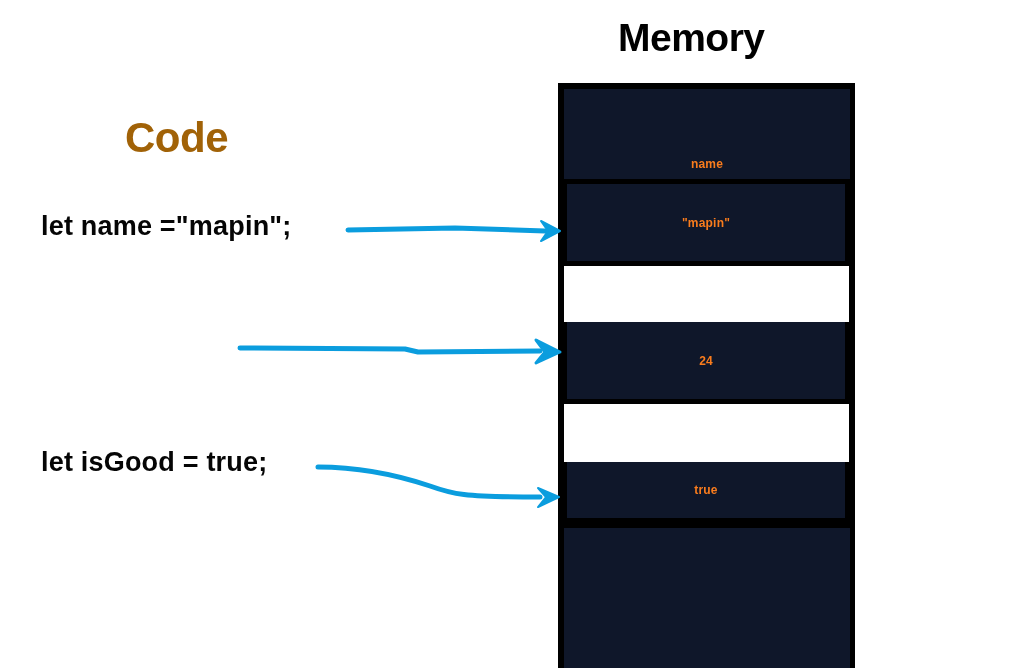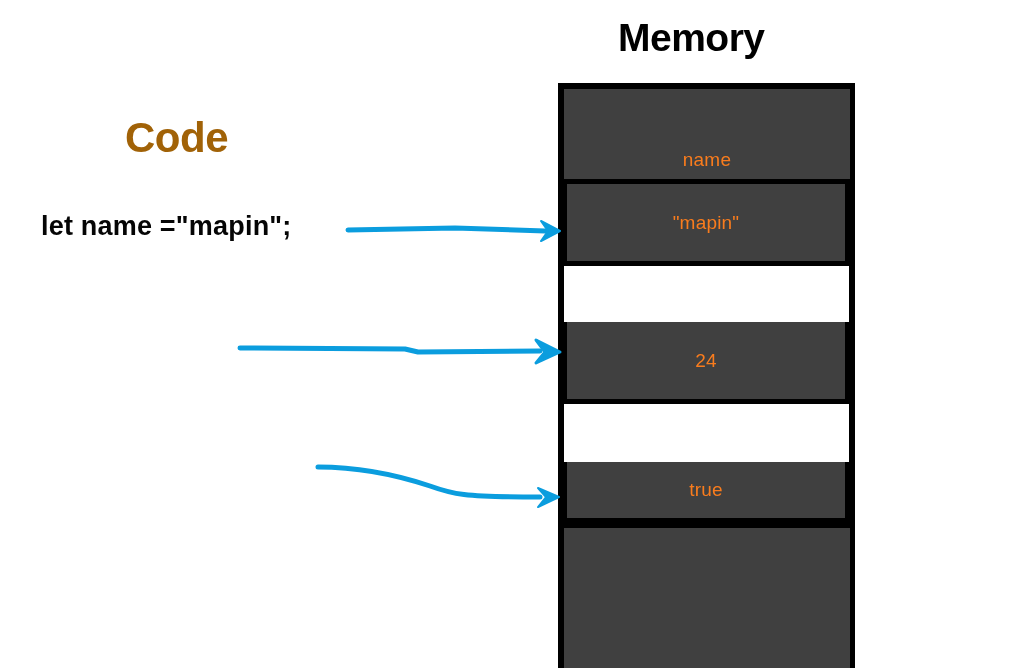--- a/index.html
+++ b/index.html
@@ -64,27 +64,27 @@
     border: 6px solid #000000;
     border-bottom: none;
     box-sizing: border-box;
     background: #ffffff;
   }
 
   
   .mem-cell {
     position: absolute;
     box-sizing: border-box;
-    background: #404040;
+    background: #0f172a;
     display: flex;
     align-items: center;
     justify-content: center;
     color: #f97c1d;
-    font-weight: normal;
-    font-size: 19px;
+    font-weight: bold;
+    font-size: 12px;
     letter-spacing: 0.2px;
   }
   
   .mem-cell.label-cell {
     align-items: flex-end;
     padding-bottom: 8px;
   }
   .mem-cell.value-cell {
     align-items: center;
   }
@@ -137,20 +137,21 @@
 
 <div id="stage">
 
   <div class="title" id="code-title">Code</div>
 
   <div class="title" id="memory-title">Memory</div>
 
   <div class="code-line" id="code-line-0">let name ="mapin";</div>
 
 
+  <div class="code-line" id="code-line-2">let isGood = true;</div>
 
   <div id="memory-container"></div>
 
   <div class="mem-cell label-cell" id="cell-name">name</div>
 
   <div class="mem-cell value-cell" id="cell-name-value">"mapin"</div>
 
 
   <div class="mem-cell value-cell" id="cell-age-value">24</div>
 

